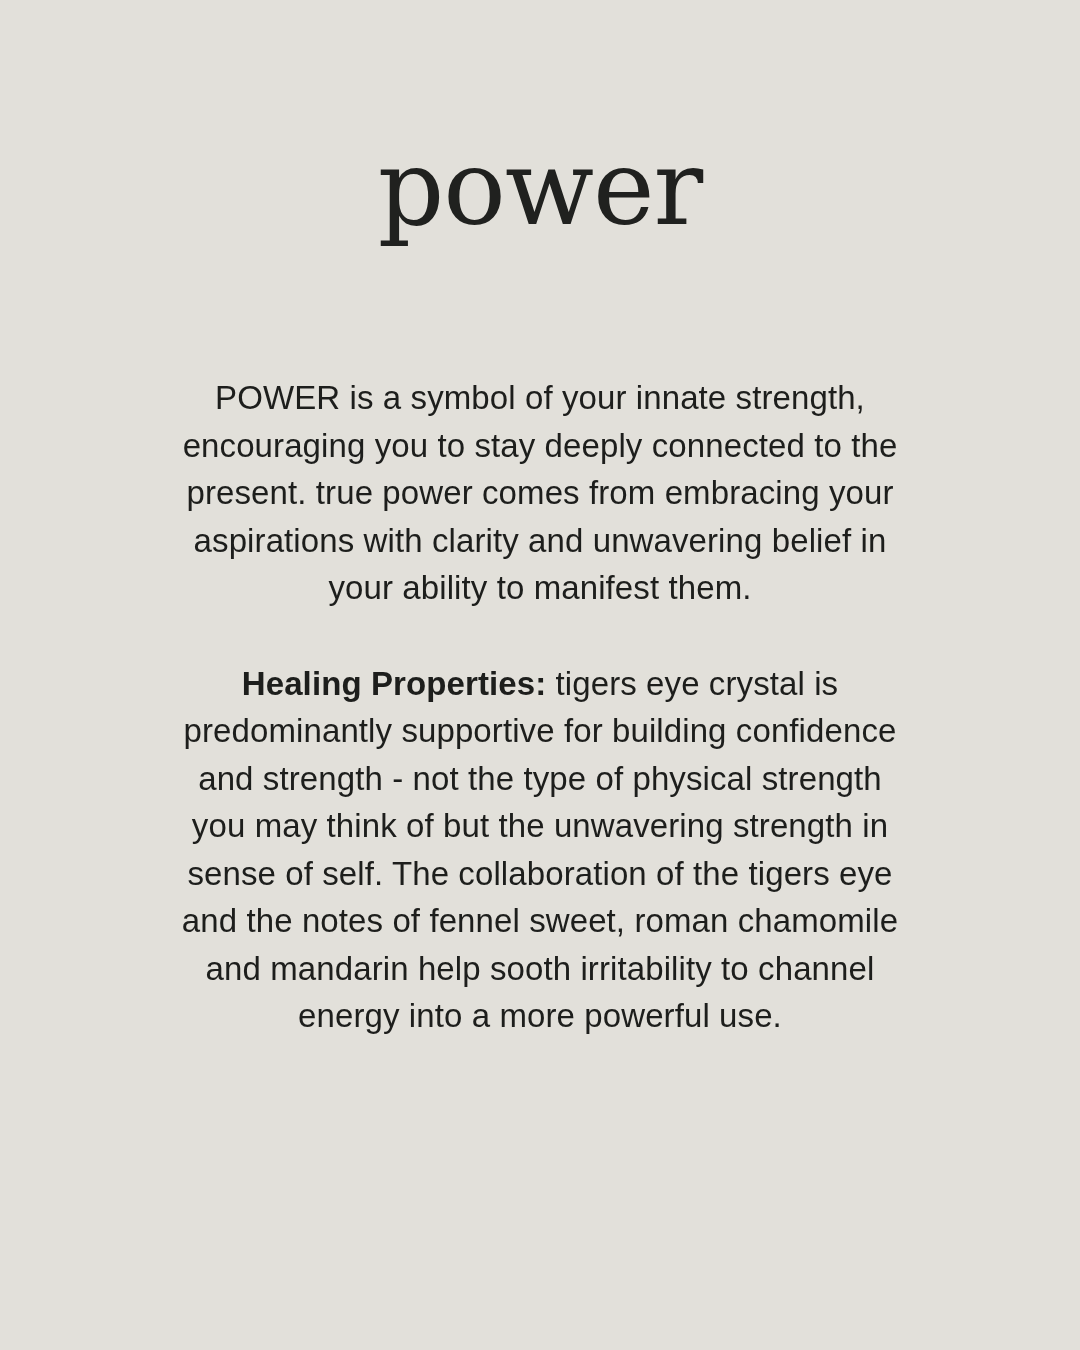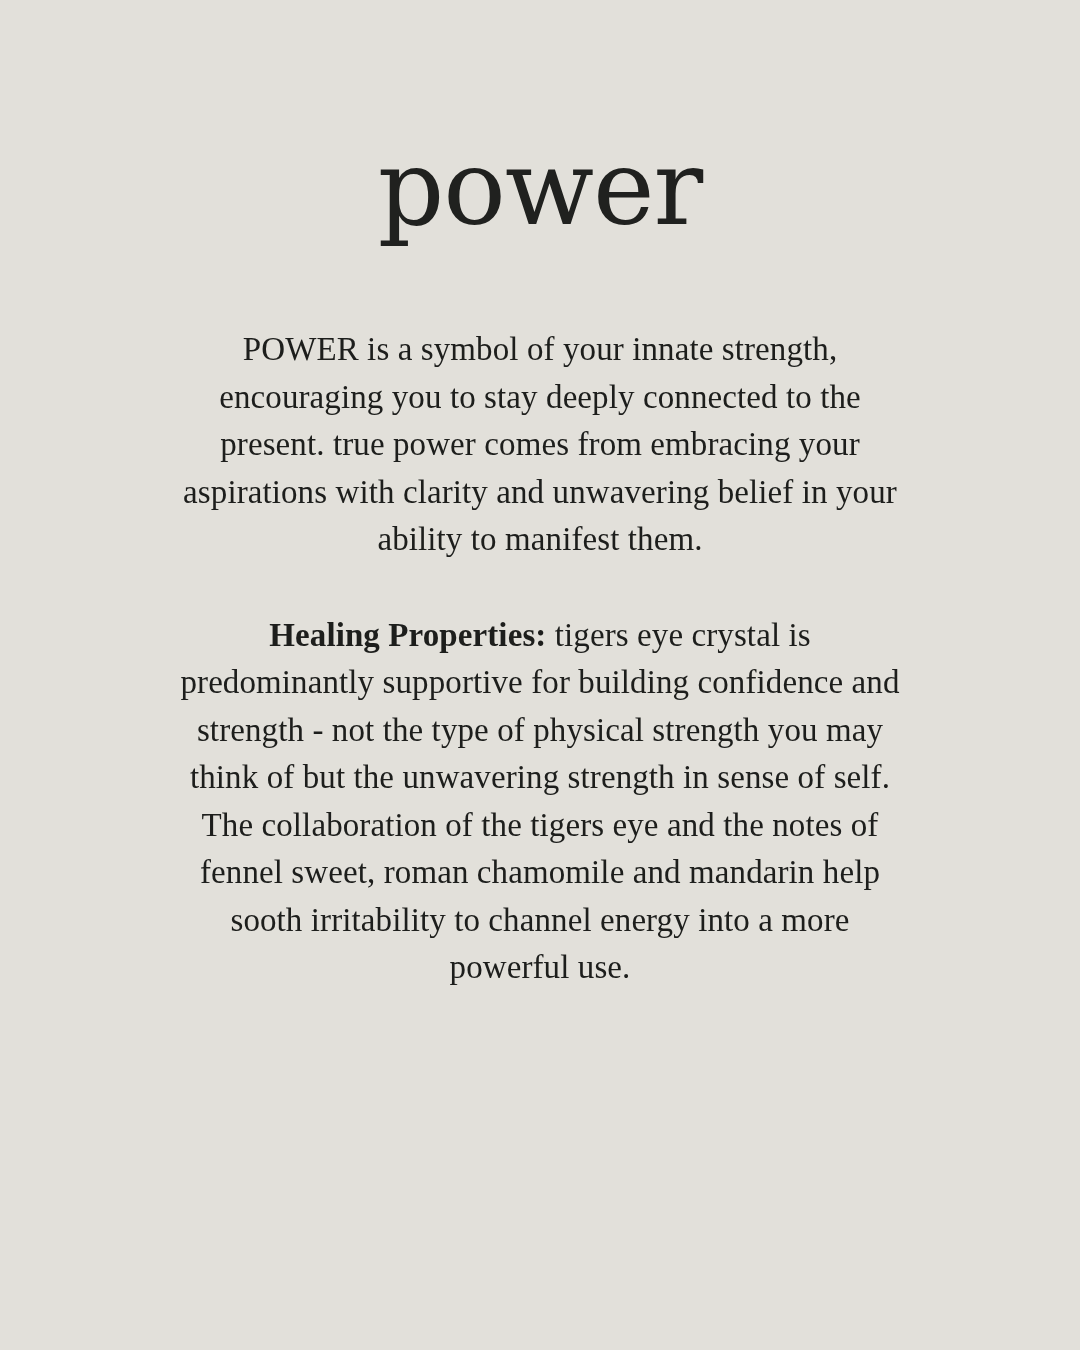--- a/index.html
+++ b/index.html
@@ -15,38 +15,39 @@
   }
   .page {
     width: 1080px;
     height: 1350px;
     background: #e2e0da;
     position: relative;
     box-sizing: border-box;
     display: flex;
     flex-direction: column;
     align-items: center;
+    gap: 48px;
   }
   .title {
     font-family: "DejaVu Serif", serif;
     font-size: 104px;
     font-weight: 400;
     color: #20211f;
     letter-spacing: -1px;
     line-height: 1;
     margin-top: 136px;
     margin-bottom: 0;
     text-align: center;
   }
   .body-block {
     width: 720px;
     margin: 0 auto;
     text-align: center;
     color: #1d1e1c;
-    font-family: Liberation Serif, serif;
+    font-family: Liberation Sans, sans-serif;
   }
   .para {
     font-size: 33px;
     line-height: 1.44;
     letter-spacing: 0.1px;
     margin: 0;
     color: #1d1e1c;
     font-weight: 400;
   }
   .para-intro {

